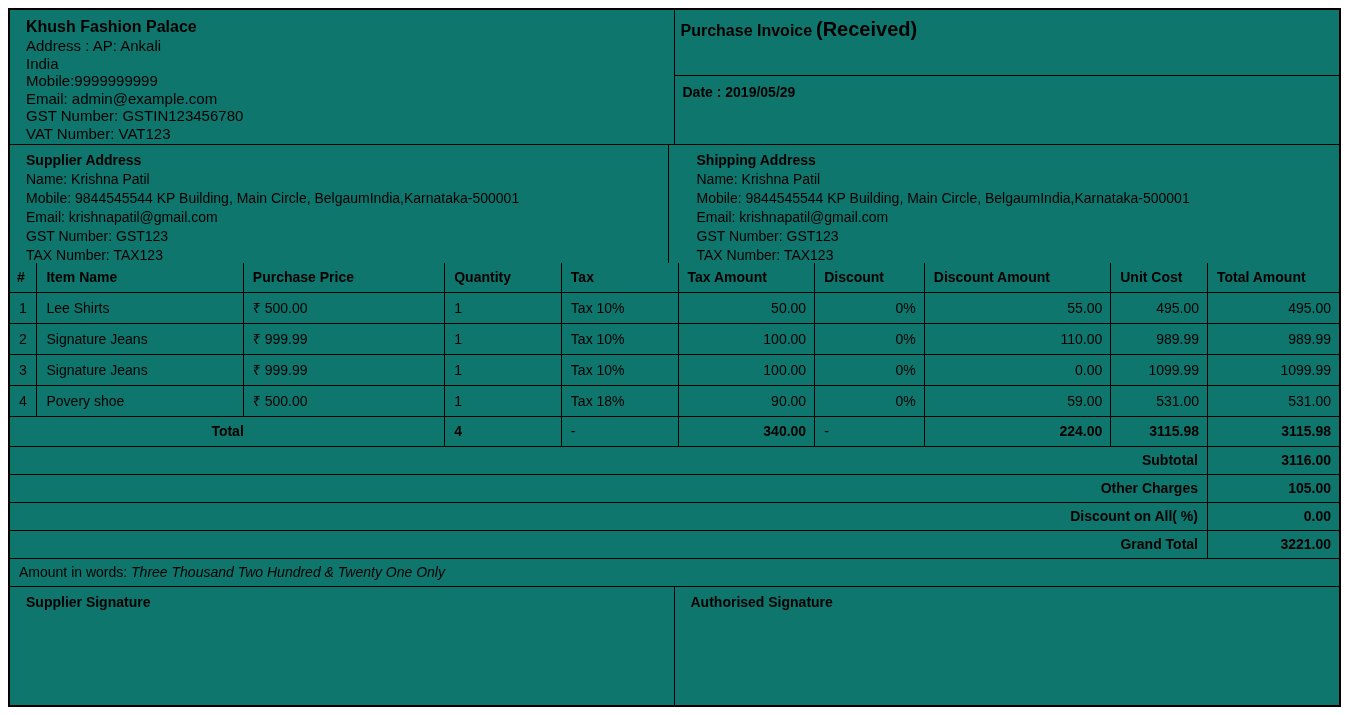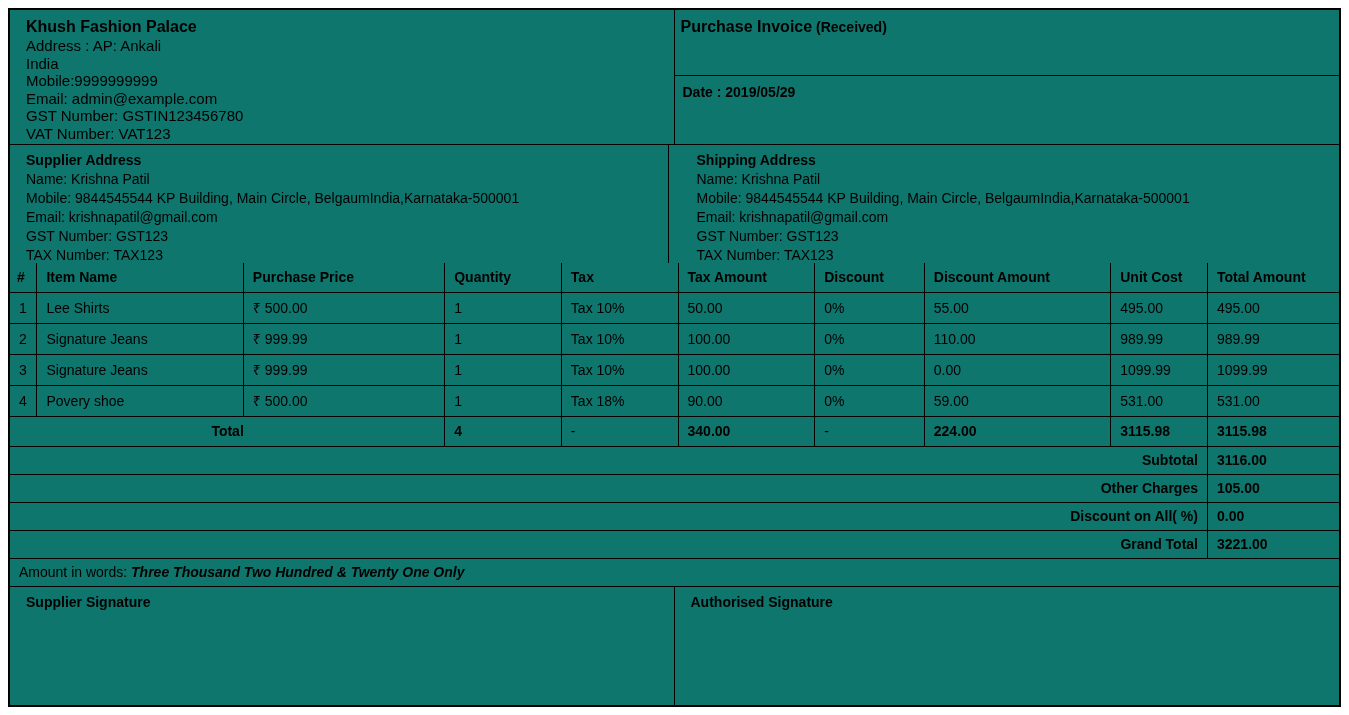--- a/index.html
+++ b/index.html
@@ -17,45 +17,45 @@
     background: #0f766e;
   }
   
   .top-section { display: flex; height: 135px; border-bottom: 1.5px solid #000; flex: none; }
   .company-box { width: 50%; border-right: 1.5px solid #000; padding: 7px 10px 0 16px; }
   .company-name { font-weight: bold; font-size: 16px; line-height: 20px; }
   .company-line { font-weight: normal; font-size: 15px; line-height: 17.5px; }
   .invoice-head { width: 50%; display: flex; flex-direction: column; }
   .invoice-title-cell { height: 66px; border-bottom: 1.5px solid #000; padding: 8px 0 0 6px; }
   .invoice-title { font-weight: bold; font-size: 16px; }
-  .invoice-title-suffix { font-weight: bold; font-size: 14px; }
+  .invoice-title-suffix { font-weight: bold; font-size: 20px; }
   .invoice-meta { flex: 1; display: flex; }
   .invoice-number-cell { width: 37.5%; border-right: 1.5px solid #000; padding: 8px 0 0 6px; font-weight: bold; }
   .invoice-date-cell { flex: 1; padding: 8px 0 0 8px; font-weight: bold; }
   
   .address-section { display: flex; height: 118px; flex: none; gap: 12px; }
   .address-box { width: 50%; padding: 6px 10px 0 16px; line-height: 19px; }
   .address-box.left { border-right: 1.5px solid #000; }
   .address-heading { font-weight: bold; }
   
   table { border-collapse: collapse; width: 100%; table-layout: fixed; flex: none; }
   td, th { border: 1.5px solid #000; padding: 0 8px; vertical-align: middle; overflow: hidden; }
   td:first-child, th:first-child { border-left: none; }
   td:last-child, th:last-child { border-right: none; }
   thead th { border-top: none; text-align: left; font-weight: bold; height: 29px; padding-left: 9px; }
   th.c-hash { padding-left: 7px; }
   tbody.items td { height: 31px; padding-left: 9px; }
-  td.num { padding-right: 8px; }
+  td.num { text-align: right; padding-right: 8px; }
   tr.total-row td { height: 30px; font-weight: bold; }
   tr.total-row td.total-label { text-align: center; margin-top: 16px; }
   tr.total-row td.dash { font-weight: normal; }
   tr.summary-row td { height: 28px; font-weight: bold; }
   tr.summary-row td.sum-label { text-align: right; padding-right: 9px; }
   tr.words-row td { height: 28px; font-weight: normal; padding-left: 9px; }
-  .words-value { font-weight: bold; font-style: italic; }
+  .words-value { font-weight: normal; font-style: italic; }
   
   .signature-section { flex: 1; display: flex; }
   .signature-box { width: 50%; padding: 7px 10px 0 16px; font-weight: bold; }
   .signature-box.left { border-right: 1.5px solid #000; }
 </style>
 </head>
 <body>
 
 <div class="doc">
 

